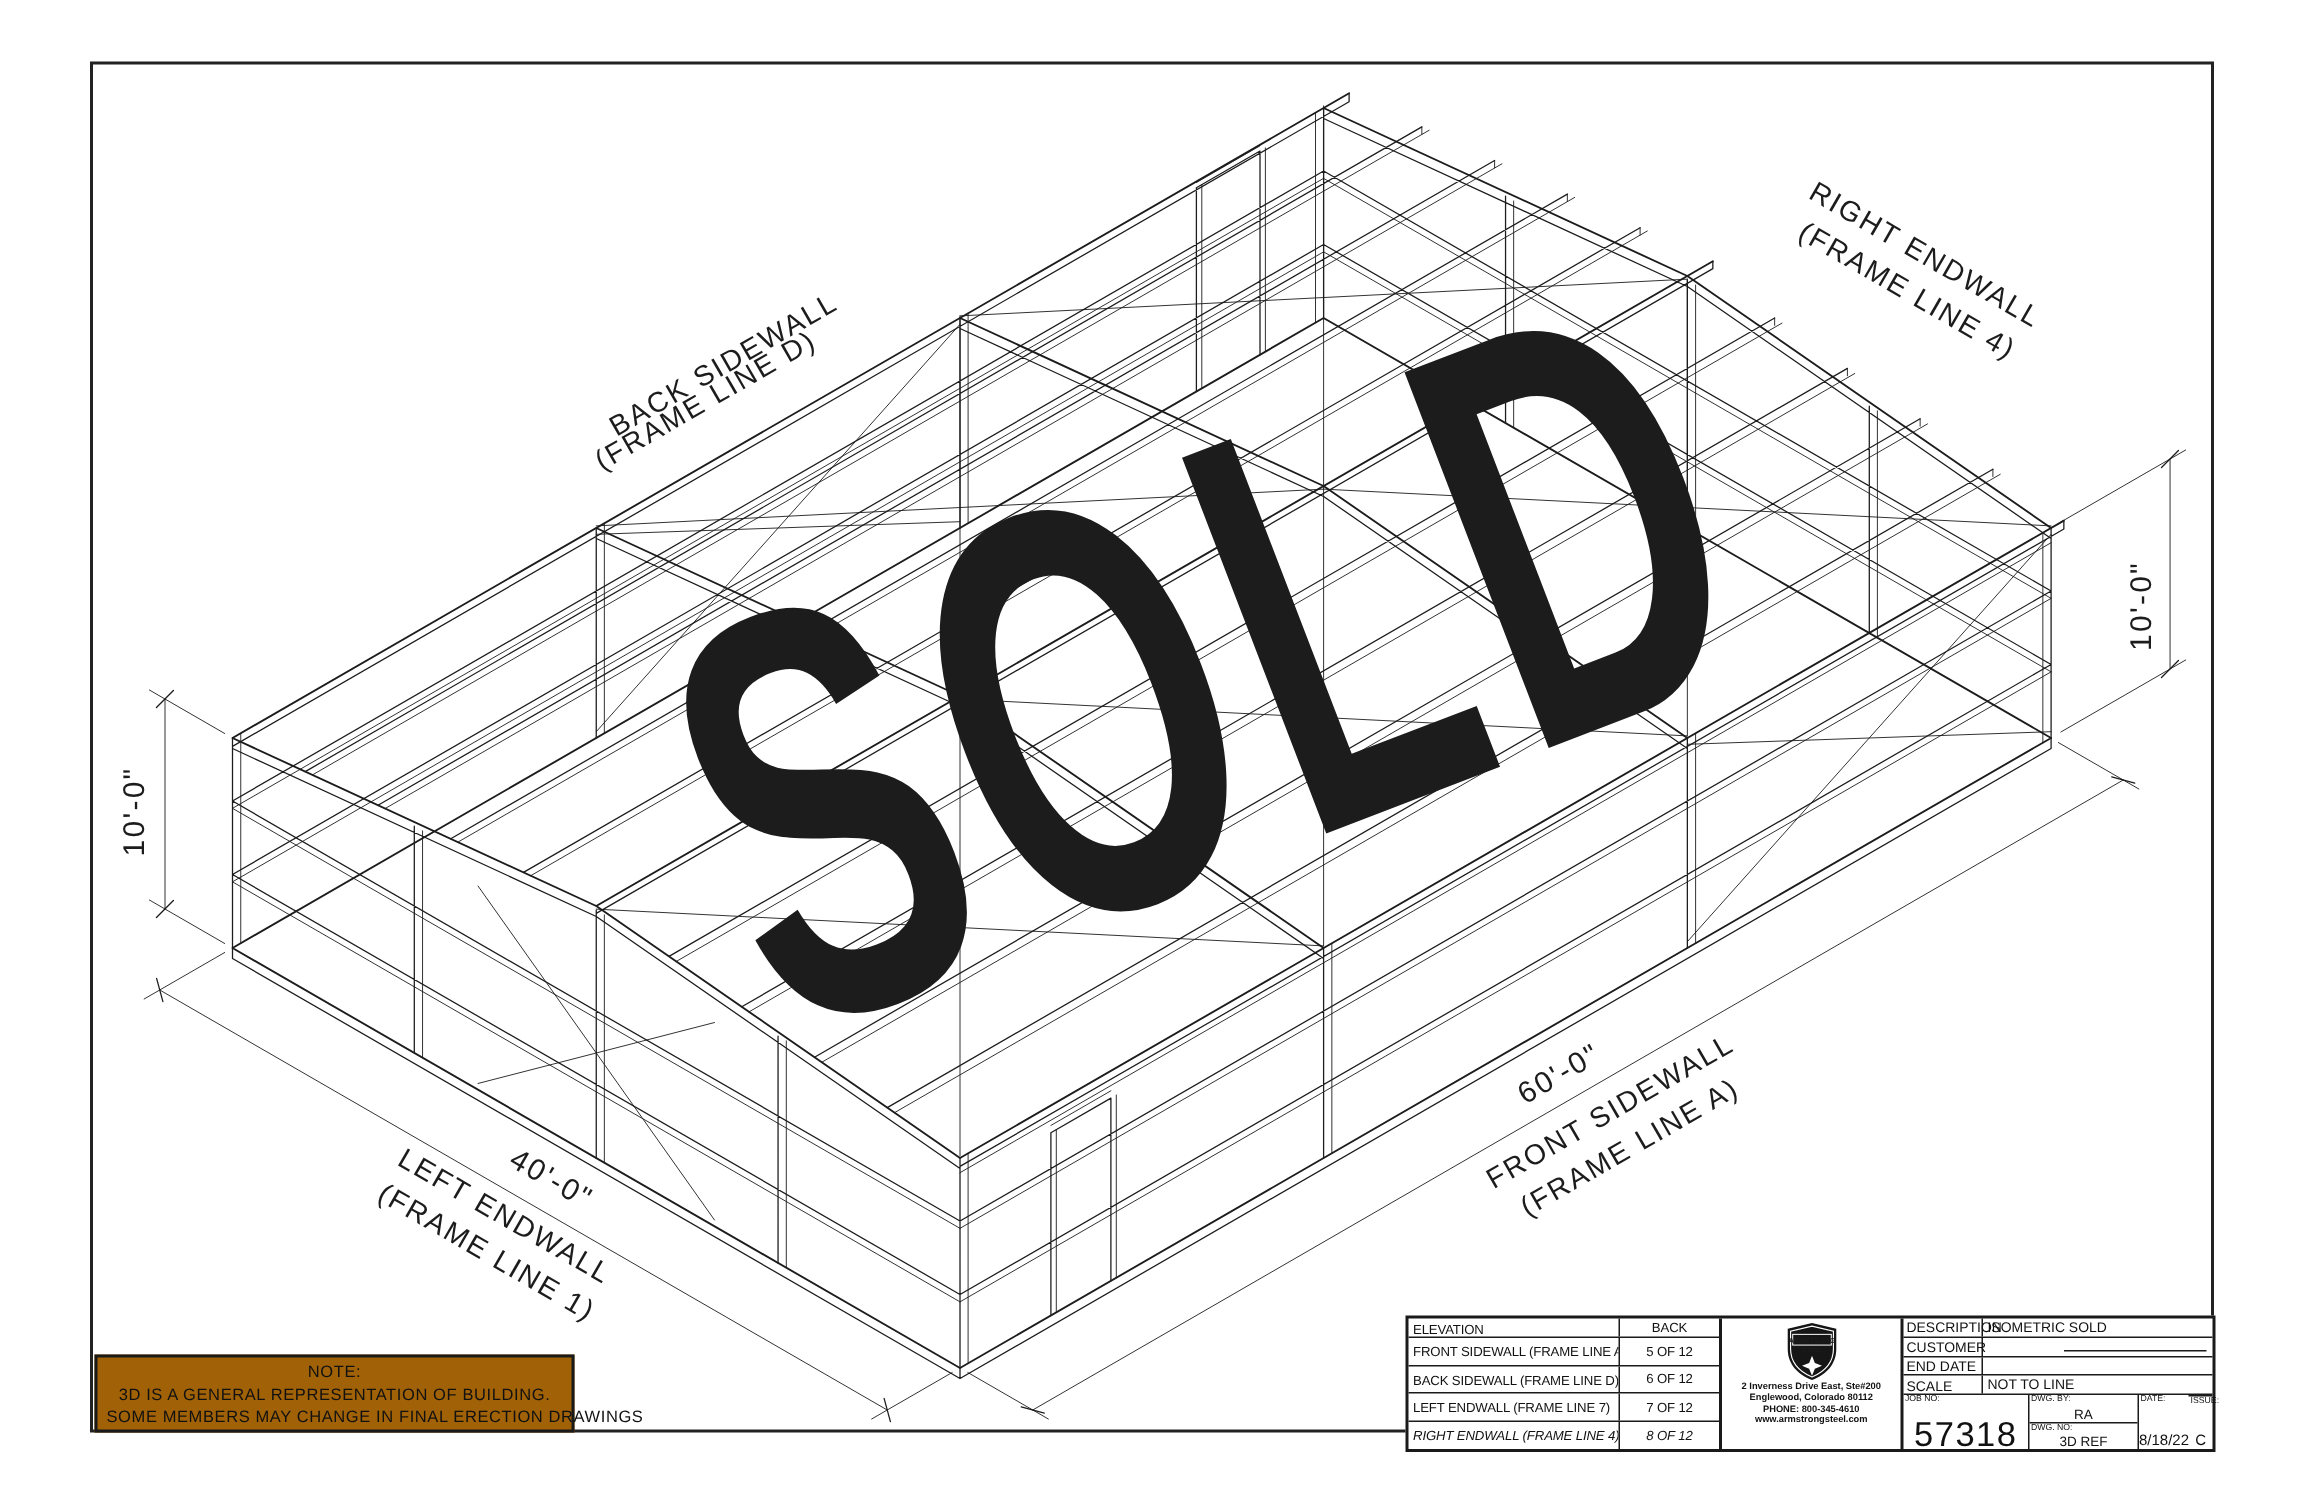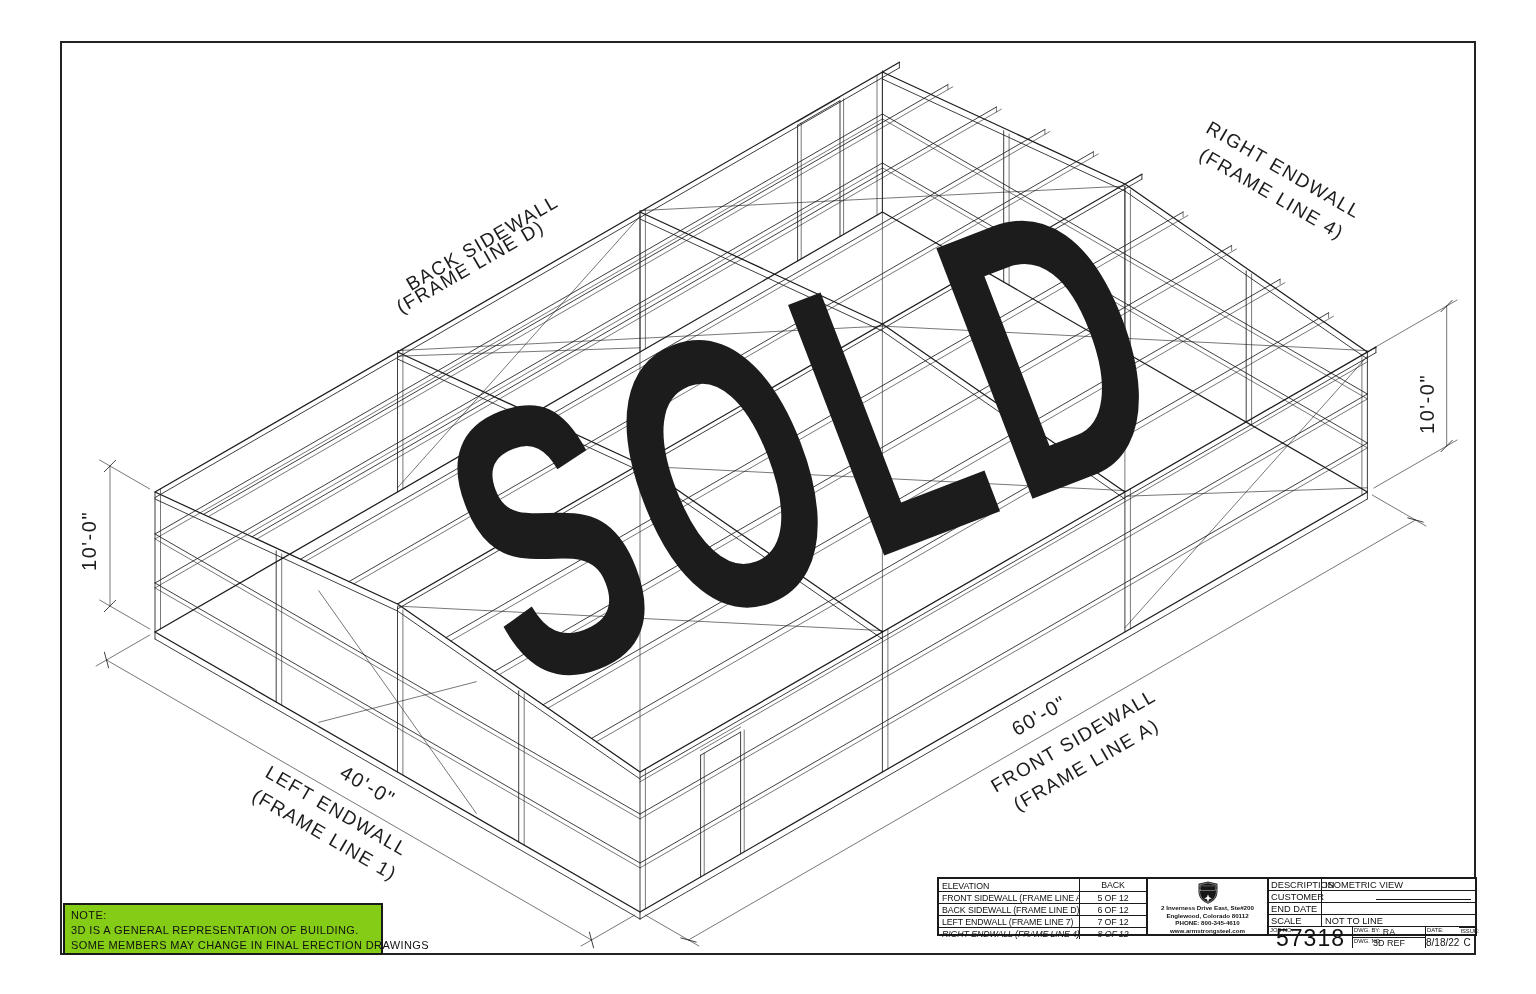--- a/index.html
+++ b/index.html
@@ -8,25 +8,25 @@
   .page-border{position:absolute;left:60px;top:41px;width:1416px;height:914px;
        border:2px solid #222;box-sizing:border-box;}
   svg.sheet{position:absolute;left:0;top:0;}
   svg text{font-family:"Liberation Sans",sans-serif;fill:#1c1c1c;}
   .cadlbl{font-size:19px;letter-spacing:1.5px;text-anchor:middle;dominant-baseline:middle;}
   .caddim{font-size:20px;letter-spacing:1.5px;text-anchor:middle;dominant-baseline:middle;}
   .soldtxt{font-weight:bold;}
 
   
   .notebox{position:absolute;left:63px;top:903px;width:320px;height:52px;
-       border:2px solid #1a1a1a;box-sizing:border-box;background:#84cc16;
-       font-size:11px;letter-spacing:.4px;padding:3px 6px;line-height:15px;white-space:nowrap;}
+       border:2px solid #1a1a1a;box-sizing:border-box;background:#a16207;
+       font-size:11px;letter-spacing:.4px;padding:3px 6px;line-height:15px;white-space:nowrap;text-align:center;}
 
   
-  .tblock{position:absolute;left:937px;top:877px;width:540px;height:59px;
+  .tblock{position:absolute;left:937px;top:877px;width:540px;height:91px;
        border:2px solid #1a1a1a;box-sizing:border-box;background:#fff;display:flex;justify-content:center;}
   .tblock *{box-sizing:border-box;}
   .tb-elev{width:209px;border-right:2px solid #1a1a1a;display:grid;
        grid-template-rows:13px repeat(4,1fr);font-size:8.8px;letter-spacing:-.1px;}
   .erow{display:flex;border-bottom:1px solid #1a1a1a;}
   .erow:last-child{border-bottom:none;font-style:italic;}
   .ec1{width:141px;border-right:1px solid #1a1a1a;padding:1px 0 0 3px;display:flex;align-items:center;white-space:nowrap;overflow:hidden;}
   .ec2{flex:1;display:flex;align-items:center;justify-content:center;}
   .tb-logo{width:121px;border-right:2px solid #1a1a1a;display:flex;flex-direction:column;align-items:center;padding-top:2px;}
   .addr{font-size:6.2px;font-weight:bold;line-height:7.4px;text-align:center;white-space:nowrap;}
@@ -122,21 +122,21 @@
     </svg>
     <div class="addr">2 Inverness Drive East, Ste#200</div>
     <div class="addr">Englewood, Colorado 80112</div>
     <div class="addr">PHONE: 800-345-4610</div>
     <div class="addr">www.armstrongsteel.com</div>
   </div>
 
   <div class="tb-fields">
     <div class="frow">
       <div class="flabel">DESCRIPTION</div>
-      <div class="fval">ISOMETRIC VIEW</div>
+      <div class="fval">ISOMETRIC SOLD</div>
     </div>
     <div class="frow">
       <div class="flabel">CUSTOMER</div>
       <div class="fval">
           <span class="sigline"></span>
         </div>
     </div>
     <div class="frow">
       <div class="flabel">END DATE</div>
       <div class="fval"></div>

